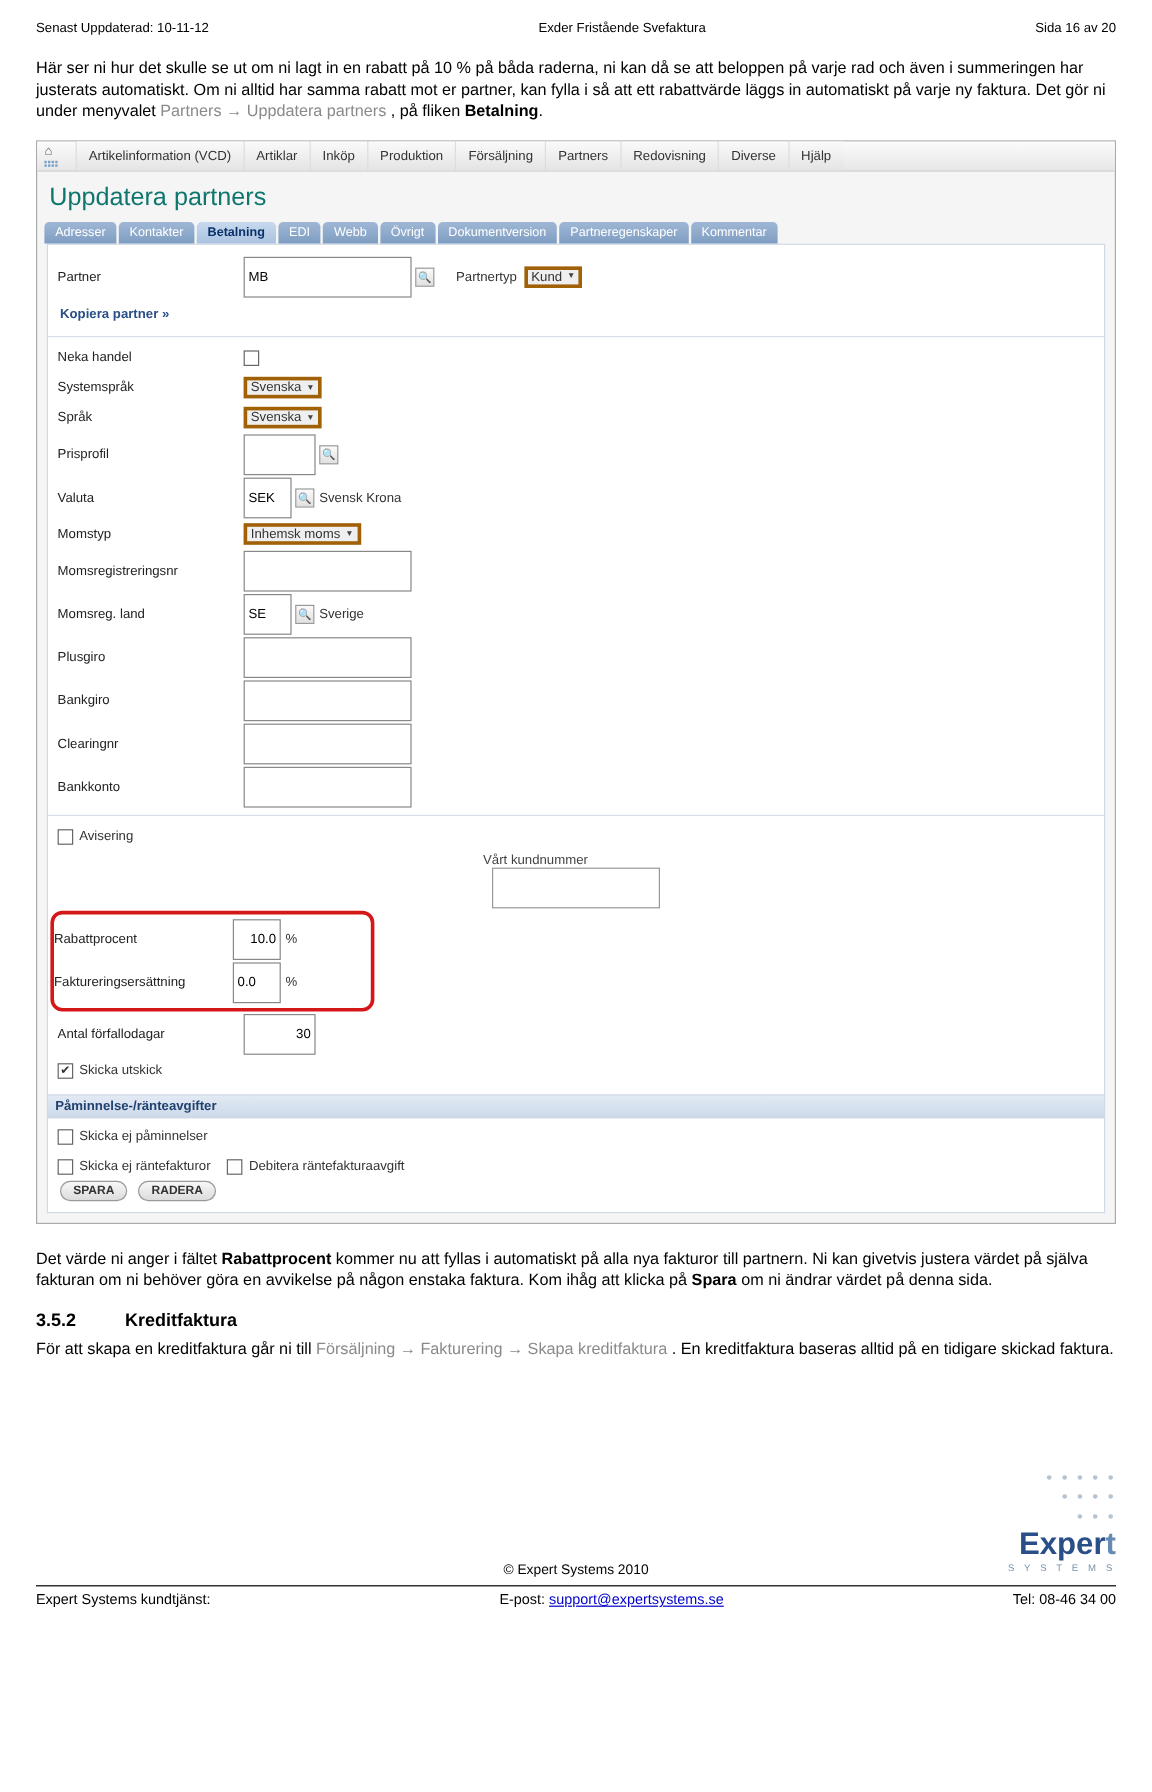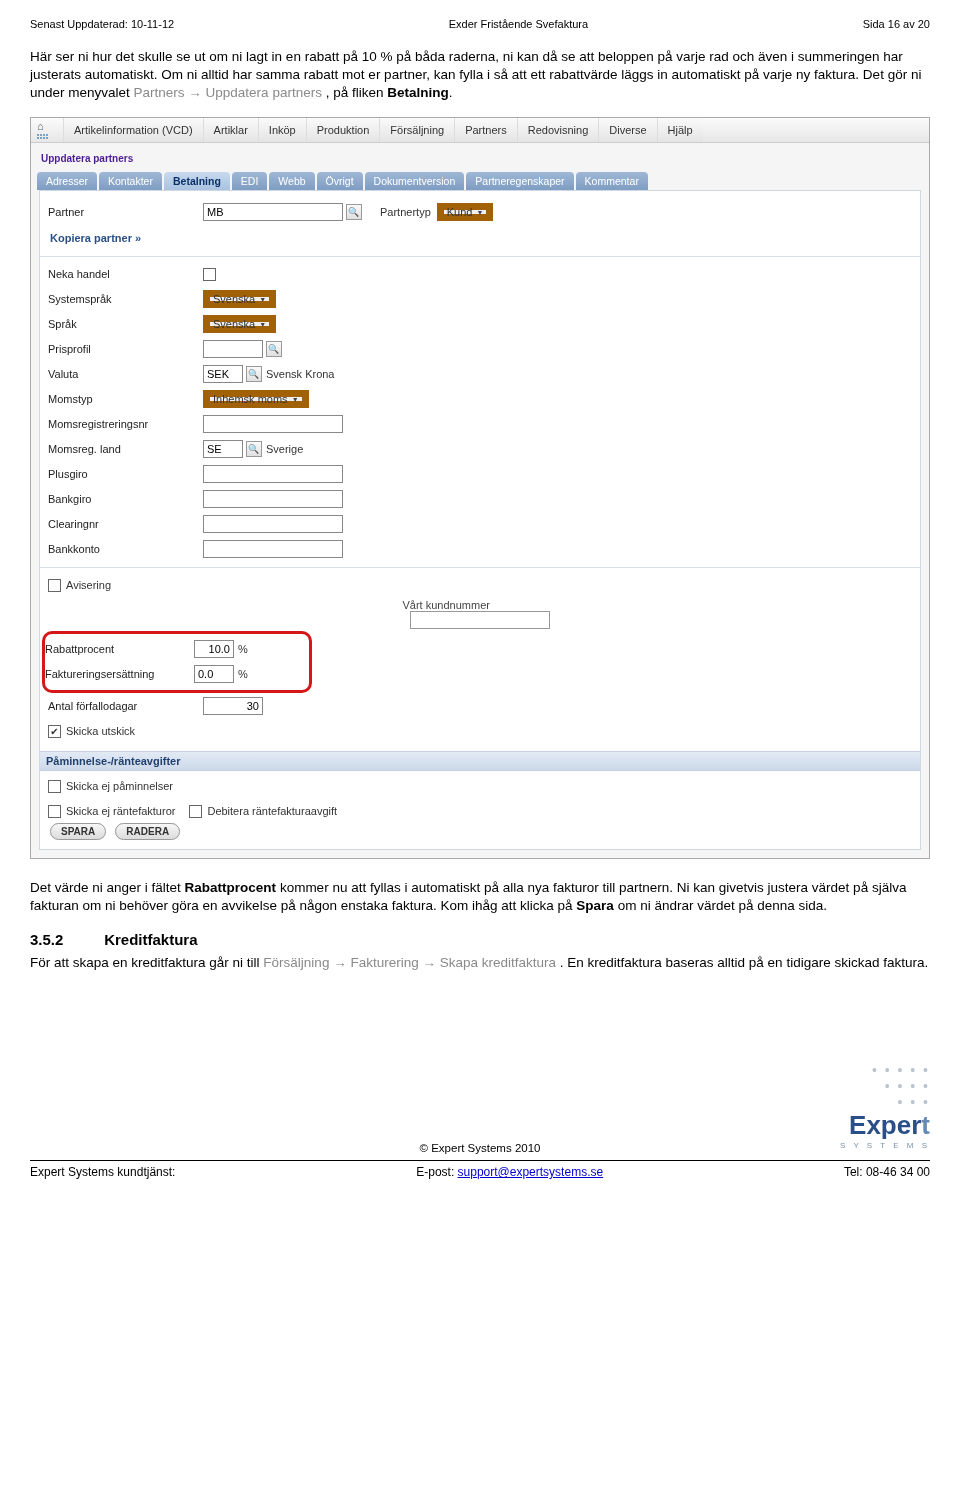--- a/index.html
+++ b/index.html
@@ -56,23 +56,23 @@
   .grid-icon span { background:#7aa2c9; }
   .app-menubar .menu-item {
     padding: 6px 10px;
     border-left: 1px solid #ddd;
     background: linear-gradient(#fafafa,#e4e4e4);
     color: #333;
     white-space: nowrap;
   }
   .app-menubar .menu-item.first { flex: 0 0 auto; }
   .app-title {
-    color: #4c1d95;
-    font-weight: bold;
-    font-size: 10px;
+    color: #0f766e;
+    font-weight: normal;
+    font-size: 21px;
     padding: 10px 10px 8px 10px;
   }
   .tab-strip {
     display: flex;
     gap: 2px;
     padding: 0 6px;
   }
   .tab {
     background: linear-gradient(#9fb7d5,#7e9dc2);
     color: #fff;
@@ -97,30 +97,30 @@
     min-height: 23px;
     margin: 2px 0;
   }
   .form-row .flabel {
     width: 155px;
     font-size: 11px;
     color: #222;
   }
   .tinput {
     border: 1px solid #888;
-    height: 18px;
+    height: 34px;
     font-size: 11px;
     padding: 1px 3px;
     background: #fff;
   }
   .w40 { width: 40px; }
   .w60 { width: 60px; }
   .w140 { width: 140px; }
   .select {
-    border: 7px solid #a16207;
+    border: 3px solid #a16207;
     height: 18px;
     font-size: 11px;
     padding: 0 14px 0 3px;
     background: #efefef;
     position: relative;
     display: inline-flex;
     align-items: center;
   }
   .select::after {
     content: "▼";

